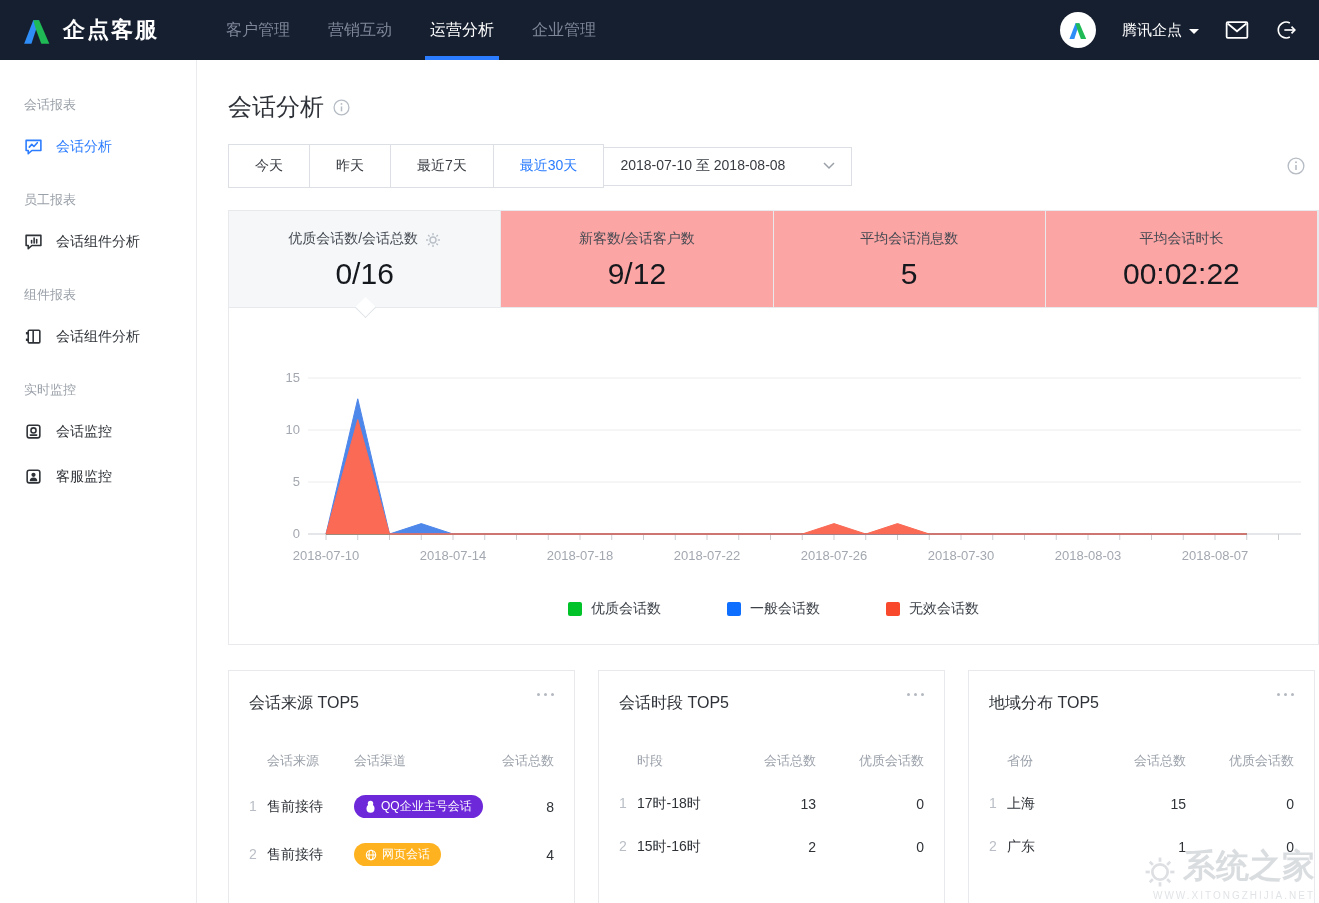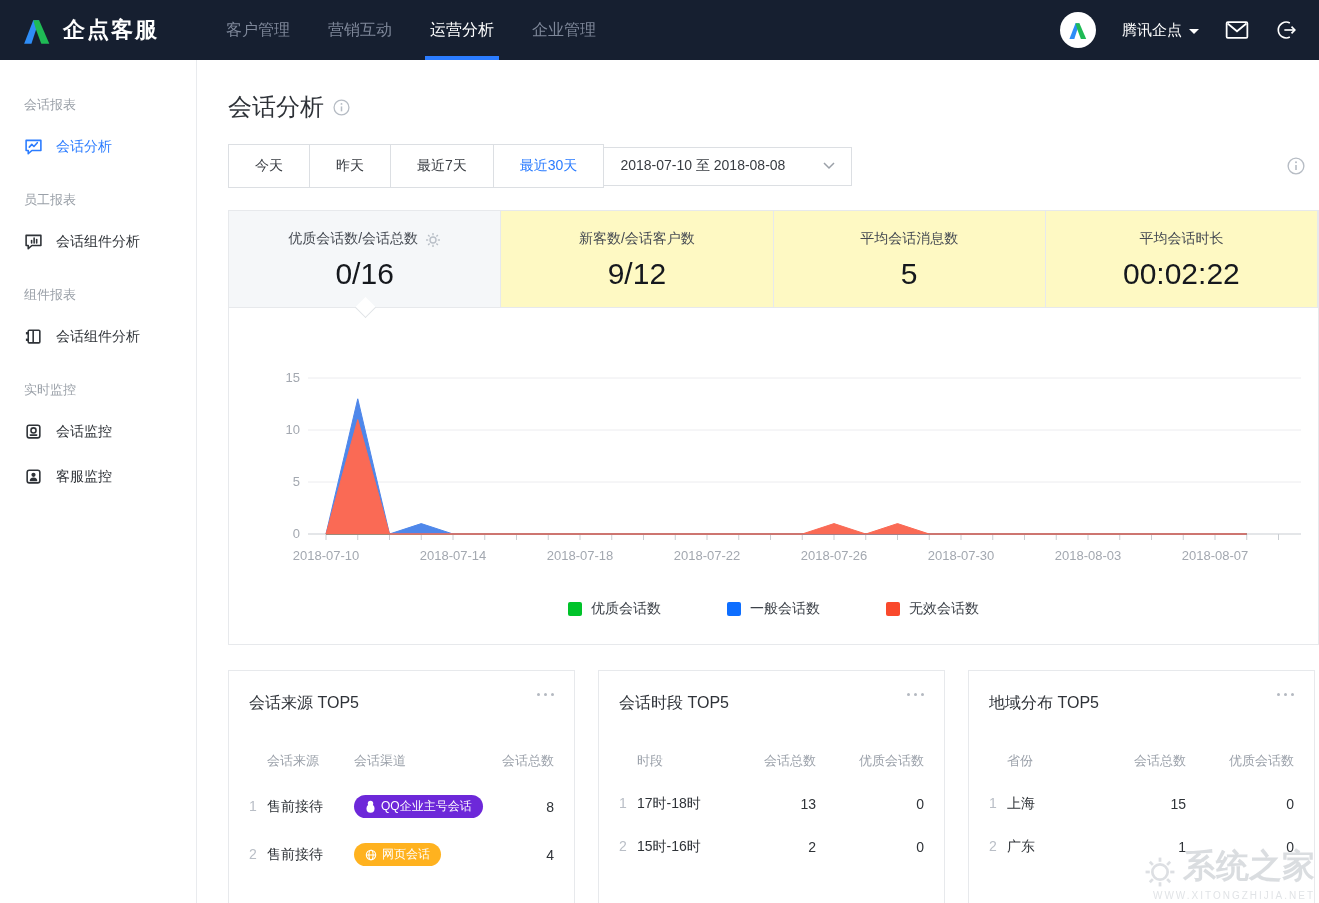--- a/index.html
+++ b/index.html
@@ -42,21 +42,21 @@
   .filter-row{display:flex;align-items:center;margin-top:21px;position:relative;padding-right:14px}
   .seg-btn{height:44px;border:1px solid #dcdfe3;border-left:none;background:#fff;font-size:14px;color:#383c42;padding:4px 26px;display:flex;align-items:center;cursor:pointer}
   .seg-btn:first-child{border-left:1px solid #dcdfe3}
   .seg-btn.active{color:#2b7cff}
   .date-box{height:39px;border:1px solid #dcdfe3;border-left:1px solid #dcdfe3;margin-left:-1px;background:#fff;display:flex;align-items:center;gap:34px;padding:0 16px;font-size:14px;color:#383c42;cursor:pointer;width:249px;justify-content:space-between}
   .filter-info{margin-left:auto}
 
   
   .panel{margin-top:22px;border:1px solid #e7e9ec;width:1091px;height:435px;background:#fff}
   .stats{display:grid;grid-template-columns:1fr 1fr 1fr 1fr;height:97px;border-bottom:1px solid #e7e9ec;position:relative}
-  .stat{padding-top:19px;text-align:center;border-right:1px solid #e7e9ec;cursor:pointer;background:#fef9c3}
+  .stat{padding-top:19px;text-align:center;border-right:1px solid #e7e9ec;cursor:pointer;background:#fca5a5}
   .stat:last-child{border-right:none}
   .stat.active{background:#f5f7f9}
   .stat-label{font-size:14px;color:#454a52;display:flex;justify-content:center;align-items:flex-end;gap:7px}
   .stat-value{font-size:30px;color:#15181d;margin-top:9px}
   .notch{position:absolute;left:129px;bottom:-8px;width:15px;height:15px;background:#fff;border-right:1px solid #dfe2e6;border-bottom:1px solid #dfe2e6;transform:rotate(45deg);z-index:2}
 
   .chart-wrap{position:relative}
   #chart-svg{display:block}
   #chart-svg text{font-family:"Liberation Sans","DejaVu Sans",sans-serif}
   .legend{display:flex;justify-content:center;gap:66px;margin-top:12px}

